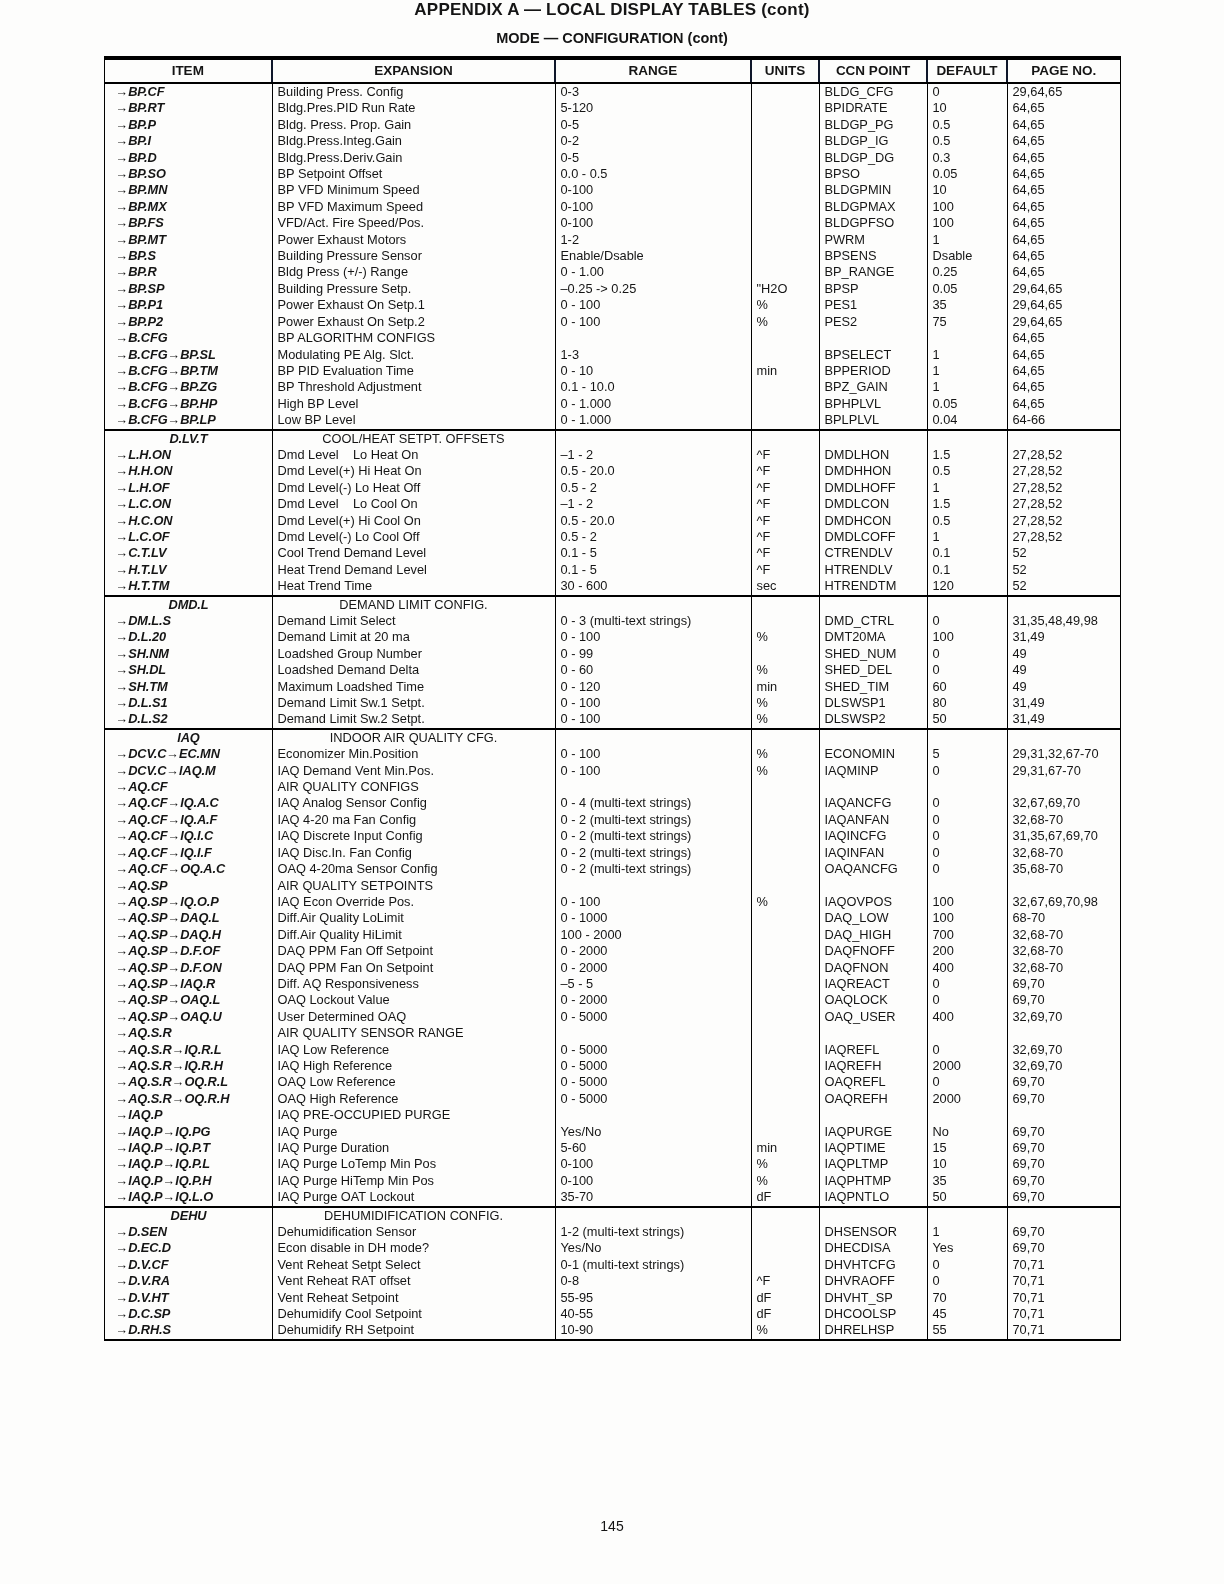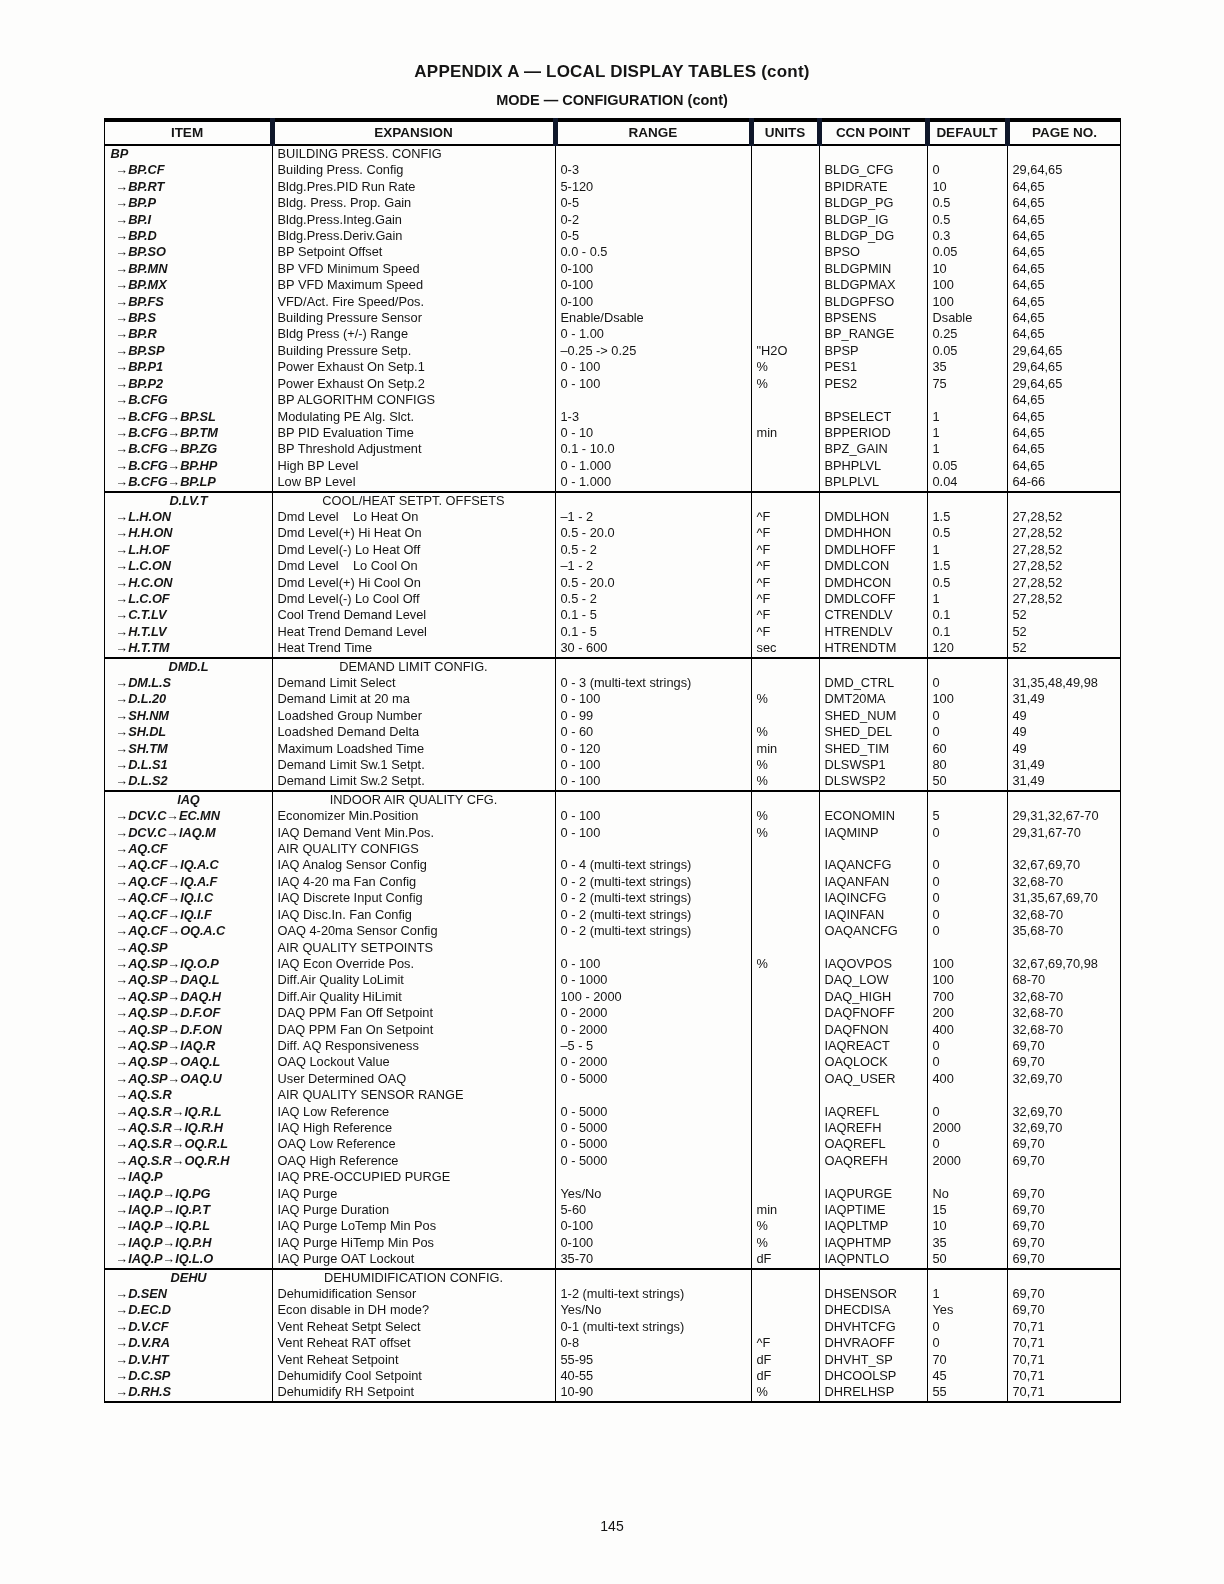--- a/index.html
+++ b/index.html
@@ -5,21 +5,21 @@
   * { box-sizing: border-box; }
   html, body { margin: 0; padding: 0; }
   body {
     width: 1224px; height: 1584px;
     background: #fdfdfc;
     color: #151515;
     font-family: "Liberation Sans", sans-serif;
     position: relative;
   }
   .doc-title {
-    margin: 8px; padding-top: 54px;
+    margin: 0; 
     text-align: center;
     font-size: 17px; font-weight: bold;
     letter-spacing: 0.2px;
   }
   .doc-subtitle {
     margin: 10px 0 10px 0;
     text-align: center;
     font-size: 14.5px; font-weight: bold;
   }
   table.cfg {
@@ -29,21 +29,21 @@
     table-layout: fixed;
     border-top: 4px solid #000;
     border-bottom: 2.5px solid #000;
     border-left: 1.5px solid #000;
     border-right: 1.5px solid #000;
   }
   thead th {
     font-size: 13.5px; font-weight: bold;
     text-align: center;
     padding: 3px 2px 4px 2px;
-    border-left: 5px solid #0f172a;
+    border-left: 2px solid #0f172a;
     border-bottom: 2px solid #000;
     white-space: nowrap; overflow: hidden;
   }
   thead th:first-child { border-left: none; }
   tbody td {
     font-size: 12.8px;
     line-height: 16.4px;
     height: 16.4px;
     padding: 0 5px;
     border-left: 1px solid #000;
@@ -89,29 +89,20 @@
           <th>EXPANSION</th>
           <th>RANGE</th>
           <th>UNITS</th>
           <th>CCN POINT</th>
           <th>DEFAULT</th>
           <th>PAGE NO.</th>
         </tr>
     </thead>
     <tbody id="table-body">
         <tr>
-    <td class="c-item">BP</td>
-    <td class="c-exp">BUILDING PRESS. CONFIG</td>
-    <td class="c-range"></td>
-    <td class="c-units"></td>
-    <td class="c-ccn"></td>
-    <td class="c-default"></td>
-    <td class="c-page"></td>
-  </tr>
-        <tr>
     <td class="c-item sub">→BP.CF</td>
     <td class="c-exp">Building Press. Config</td>
     <td class="c-range">0-3</td>
     <td class="c-units"></td>
     <td class="c-ccn">BLDG_CFG</td>
     <td class="c-default">0</td>
     <td class="c-page">29,64,65</td>
   </tr>
         <tr>
     <td class="c-item sub">→BP.RT</td>
@@ -176,20 +167,29 @@
     <td class="c-default">100</td>
     <td class="c-page">64,65</td>
   </tr>
         <tr>
     <td class="c-item sub">→BP.FS</td>
     <td class="c-exp">VFD/Act. Fire Speed/Pos.</td>
     <td class="c-range">0-100</td>
     <td class="c-units"></td>
     <td class="c-ccn">BLDGPFSO</td>
     <td class="c-default">100</td>
+    <td class="c-page">64,65</td>
+  </tr>
+        <tr>
+    <td class="c-item sub">→BP.MT</td>
+    <td class="c-exp">Power Exhaust Motors</td>
+    <td class="c-range">1-2</td>
+    <td class="c-units"></td>
+    <td class="c-ccn">PWRM</td>
+    <td class="c-default">1</td>
     <td class="c-page">64,65</td>
   </tr>
         <tr>
     <td class="c-item sub">→BP.S</td>
     <td class="c-exp">Building Pressure Sensor</td>
     <td class="c-range">Enable/Dsable</td>
     <td class="c-units"></td>
     <td class="c-ccn">BPSENS</td>
     <td class="c-default">Dsable</td>
     <td class="c-page">64,65</td>

